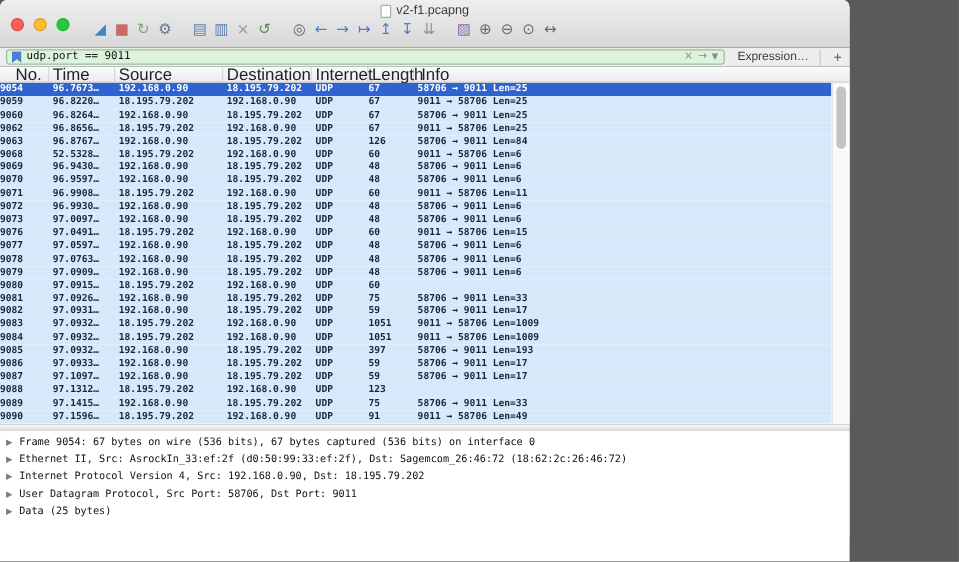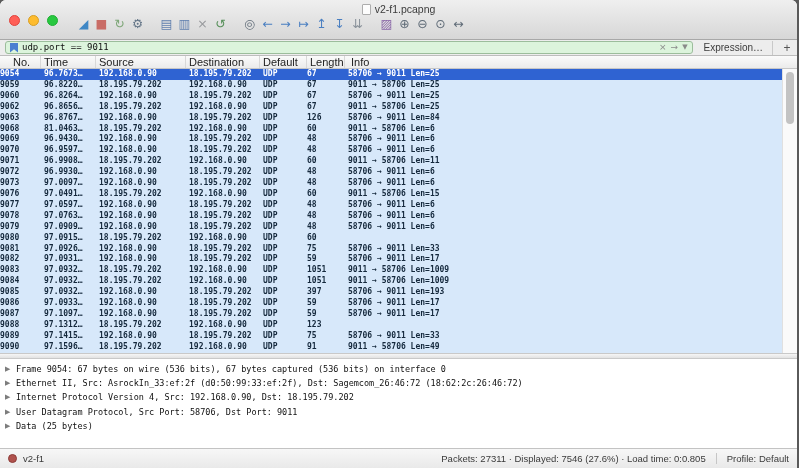--- a/index.html
+++ b/index.html
@@ -1,18 +1,18 @@
 <!DOCTYPE html>
 <html style="--selected-row: #2f63d2; --udp-row: #d7e8fa; --filter-valid-bg: #dcf4dc;"><head>
 <meta charset="utf-8">
 <style>
   * { box-sizing: border-box; margin: 0; padding: 0; }
   html,body { width: 799px; height: 468px; overflow: hidden; background: #5a5a5a;
               font-family: "Liberation Sans", sans-serif; }
-  .window { width: 797px; height: 468px; border-radius: 6px 6px 0 0; overflow: hidden;
+  .window { width: 708px; height: 468px; border-radius: 6px 6px 0 0; overflow: hidden;
             display: flex; flex-direction: column; background: #fff; }
 
   
   .titlebar { height: 40px; flex: none; position: relative;
               background: linear-gradient(#efefef, #d7d7d7); border-bottom: 1px solid #a8a8a8; }
   .title { position: absolute; top: 3px; left: 0; right: 0; text-align: center;
            font-size: 10.5px; color: #3c3c3c; display: flex; justify-content: center;
            align-items: center; gap: 4px; }
   .proxy-icon { display: inline-block; width: 9px; height: 11px; background: #fdfdfd;
                 border: 1px solid #adadad; border-radius: 1px; }
@@ -41,21 +41,21 @@
           font-family: "DejaVu Sans", sans-serif; }
   .fbtn.drop { font-size: 7px; }
   .expression { font-size: 10px; color: #3c3c3c; padding-left: 4px; white-space: nowrap; }
   .plusbtn { border-left: 1px solid #c9c9c9; padding-left: 9px; margin-left: 2px; width: 20px;
              font-size: 12px; color: #555; text-align: center; }
 
   
   .packet-area { position: relative; height: 297px; flex: none; background: #fff; }
   .phead { position: absolute; top: 0; left: 0; right: 0; height: 13px; display: flex;
            background: linear-gradient(#fbfbfb, #ebebeb); border-bottom: 1px solid #c6c6c6;
-           font-size: 11px; color: #222; }
+           font-size: 14px; color: #222; }
   .hc { border-right: 1px solid #d8d8d8; padding-left: 3px; line-height: 12px; flex: none; }
   .c-no    { width: 41px; padding-left: 13px; }
   .c-time  { width: 55px; }
   .c-src   { width: 90px; }
   .c-dst   { width: 74px; }
   .c-proto { width: 47px; }
   .c-len   { width: 38px; }
   .c-info  { flex: 1 !important; border-right: none; padding-left: 6px; }
   .prows { position: absolute; top: 13px; bottom: 0; left: 0; right: 15px; overflow: hidden;
            font-family: "DejaVu Sans Mono", monospace; font-weight: 700; font-size: 8px;
@@ -144,21 +144,21 @@
     <div class="expression">Expression…</div>
     <div class="plusbtn">+</div>
   </div>
 
   <div class="packet-area">
     <div class="phead">
         <span class="hc c-no">No.</span>
         <span class="hc c-time">Time</span>
         <span class="hc c-src">Source</span>
         <span class="hc c-dst">Destination</span>
-        <span class="hc c-proto">Default</span>
+        <span class="hc c-proto">Internet</span>
         <span class="hc c-len">Length</span>
         <span class="hc c-info">Info</span>
       </div>
     <div class="prows">
         <div class="prow selected">
           <span class="rc c-no">9054</span>
           <span class="rc c-time">96.7673…</span>
           <span class="rc c-src">192.168.0.90</span>
           <span class="rc c-dst">18.195.79.202</span>
           <span class="rc c-proto">UDP</span>
@@ -196,21 +196,21 @@
           <span class="rc c-no">9063</span>
           <span class="rc c-time">96.8767…</span>
           <span class="rc c-src">192.168.0.90</span>
           <span class="rc c-dst">18.195.79.202</span>
           <span class="rc c-proto">UDP</span>
           <span class="rc c-len">126</span>
           <span class="rc c-info">58706 → 9011 Len=84</span>
         </div>
         <div class="prow">
           <span class="rc c-no">9068</span>
-          <span class="rc c-time">81.0463…</span>
+          <span class="rc c-time">52.5328…</span>
           <span class="rc c-src">18.195.79.202</span>
           <span class="rc c-dst">192.168.0.90</span>
           <span class="rc c-proto">UDP</span>
           <span class="rc c-len">60</span>
           <span class="rc c-info">9011 → 58706 Len=6</span>
         </div>
         <div class="prow">
           <span class="rc c-no">9069</span>
           <span class="rc c-time">96.9430…</span>
           <span class="rc c-src">192.168.0.90</span>
@@ -412,21 +412,14 @@
       <div class="drow">
         <span class="tri">▶</span>
         <span>User Datagram Protocol, Src Port: 58706, Dst Port: 9011</span>
       </div>
       <div class="drow">
         <span class="tri">▶</span>
         <span>Data (25 bytes)</span>
       </div>
     </div>
 
-  <div class="statusbar">
-    <span class="expert"></span>
-    <span class="fname">v2-f1</span>
-    <span class="spacer"></span>
-    <span class="stats">Packets: 27311 · Displayed: 7546 (27.6%) · Load time: 0:0.805</span>
-    <span class="profile">Profile: Default</span>
-  </div>
 
 </div>
 
 </body></html>

